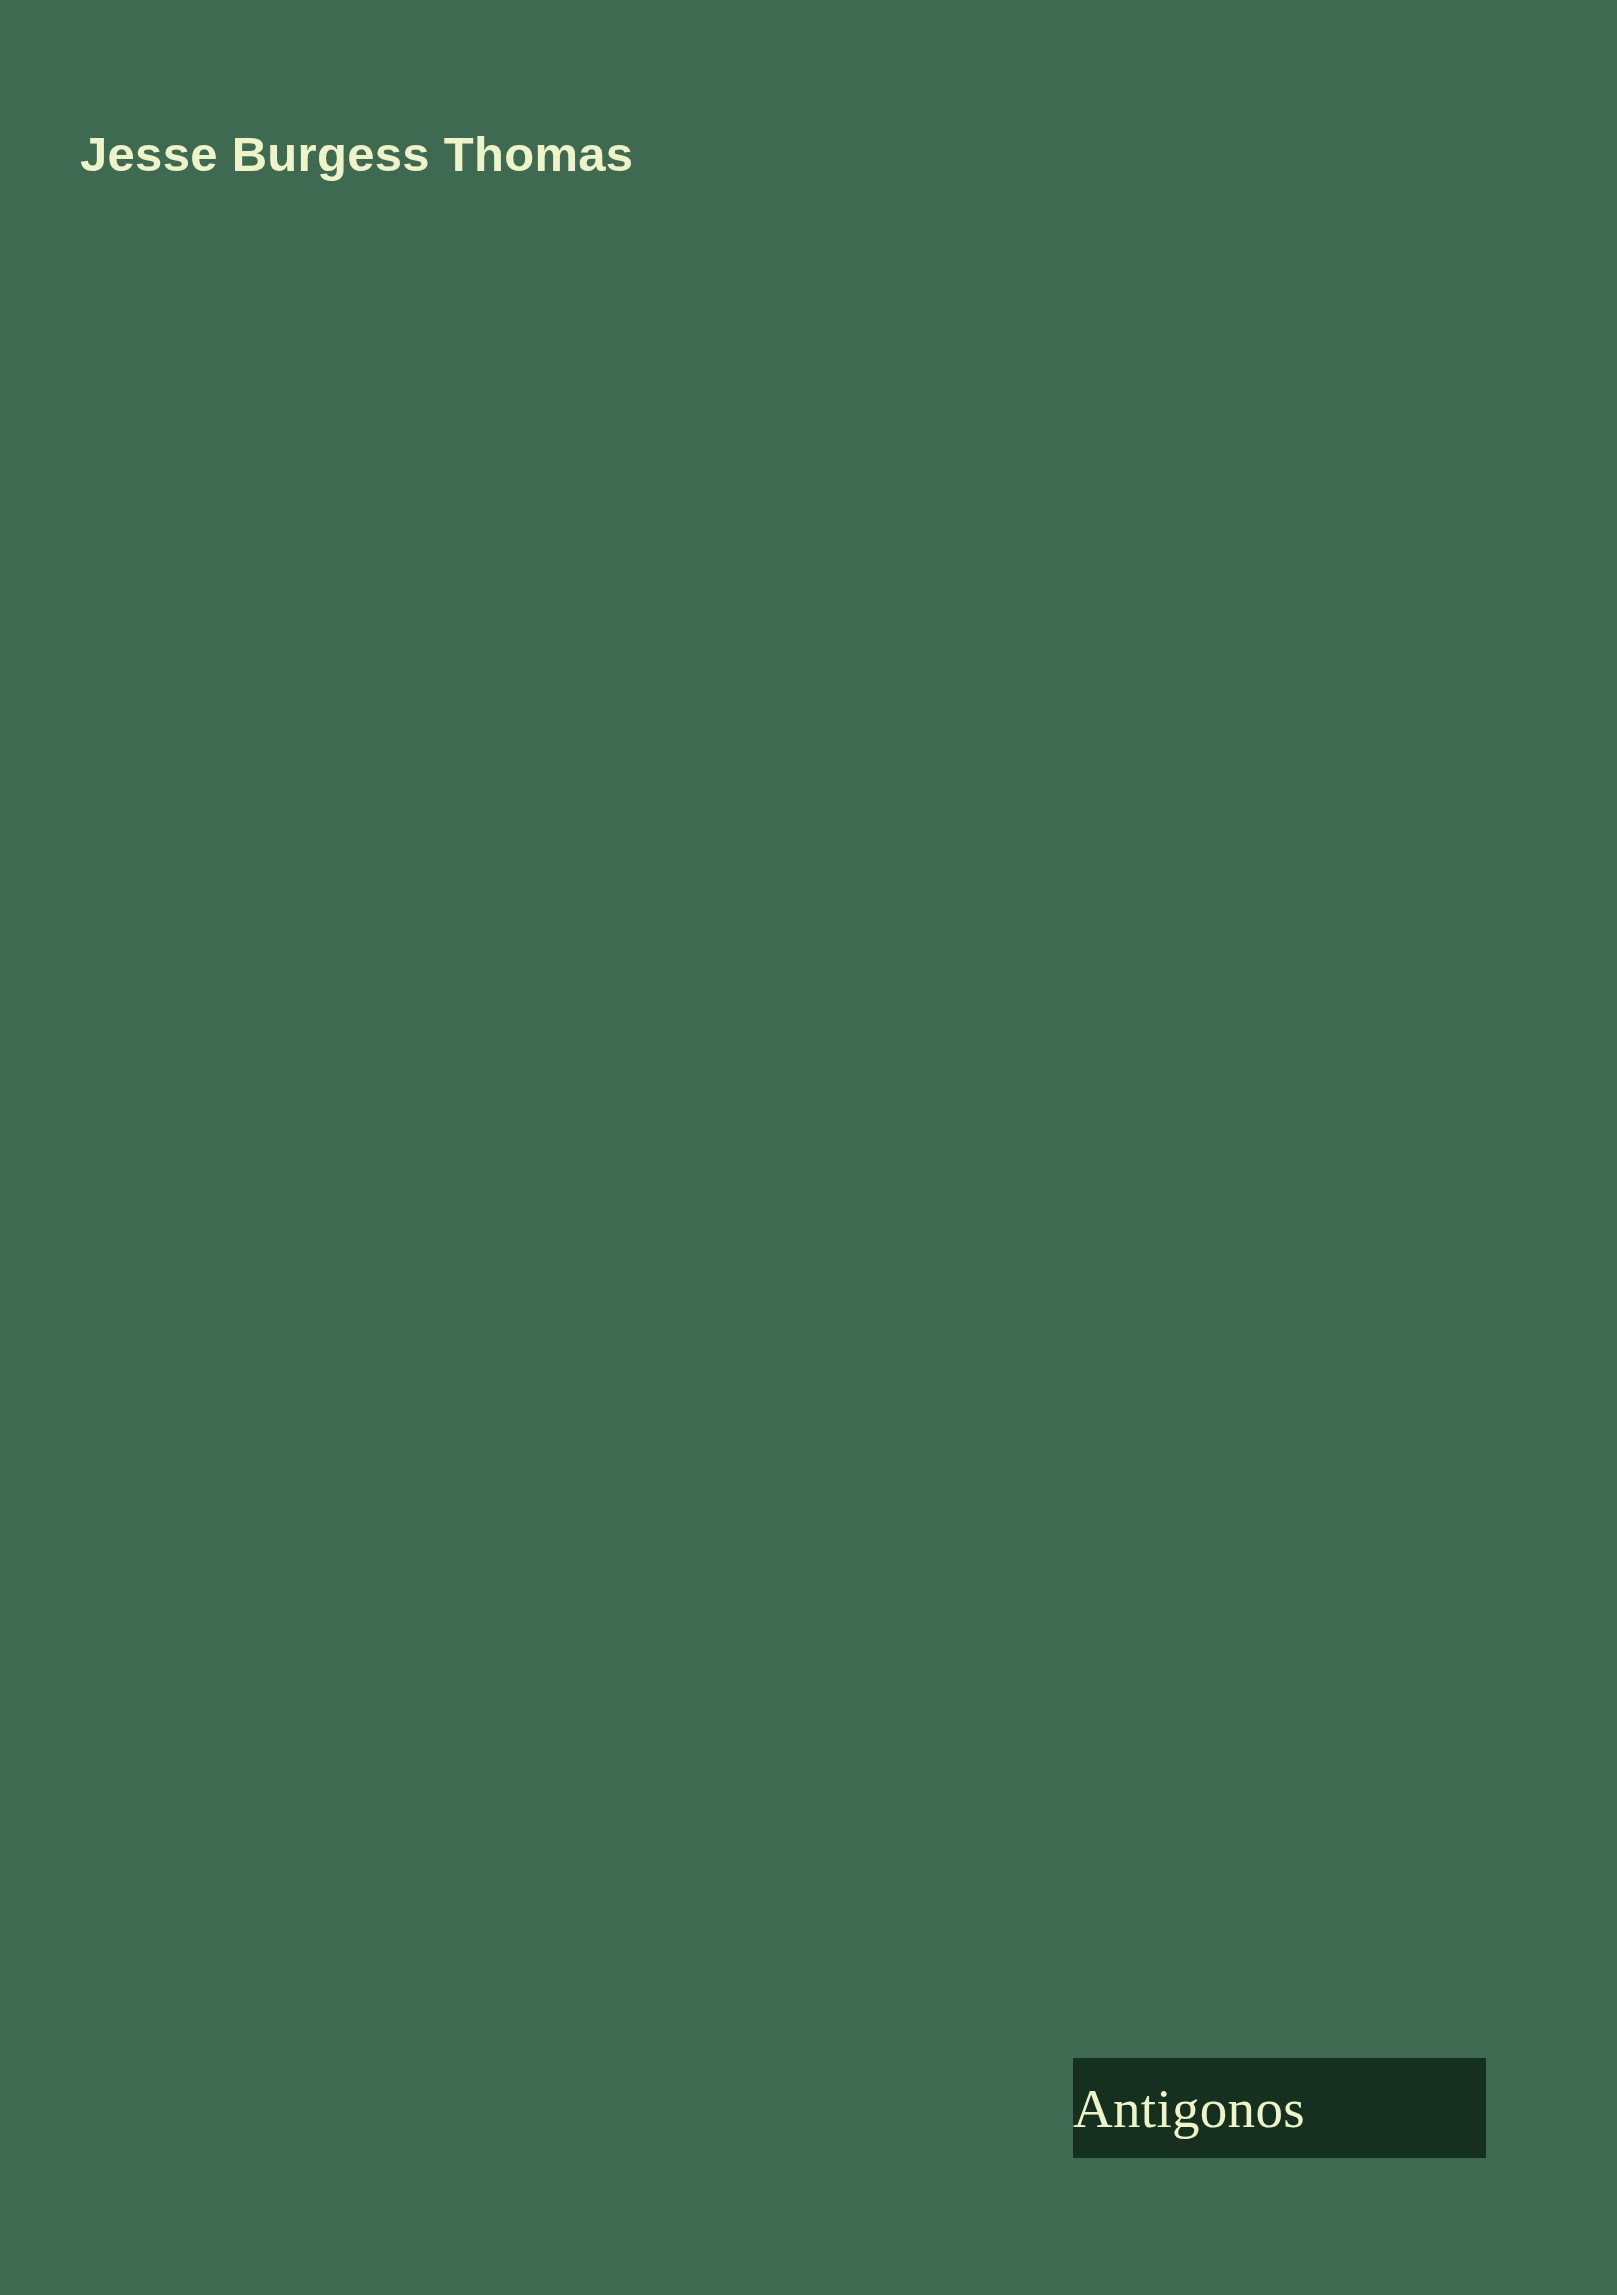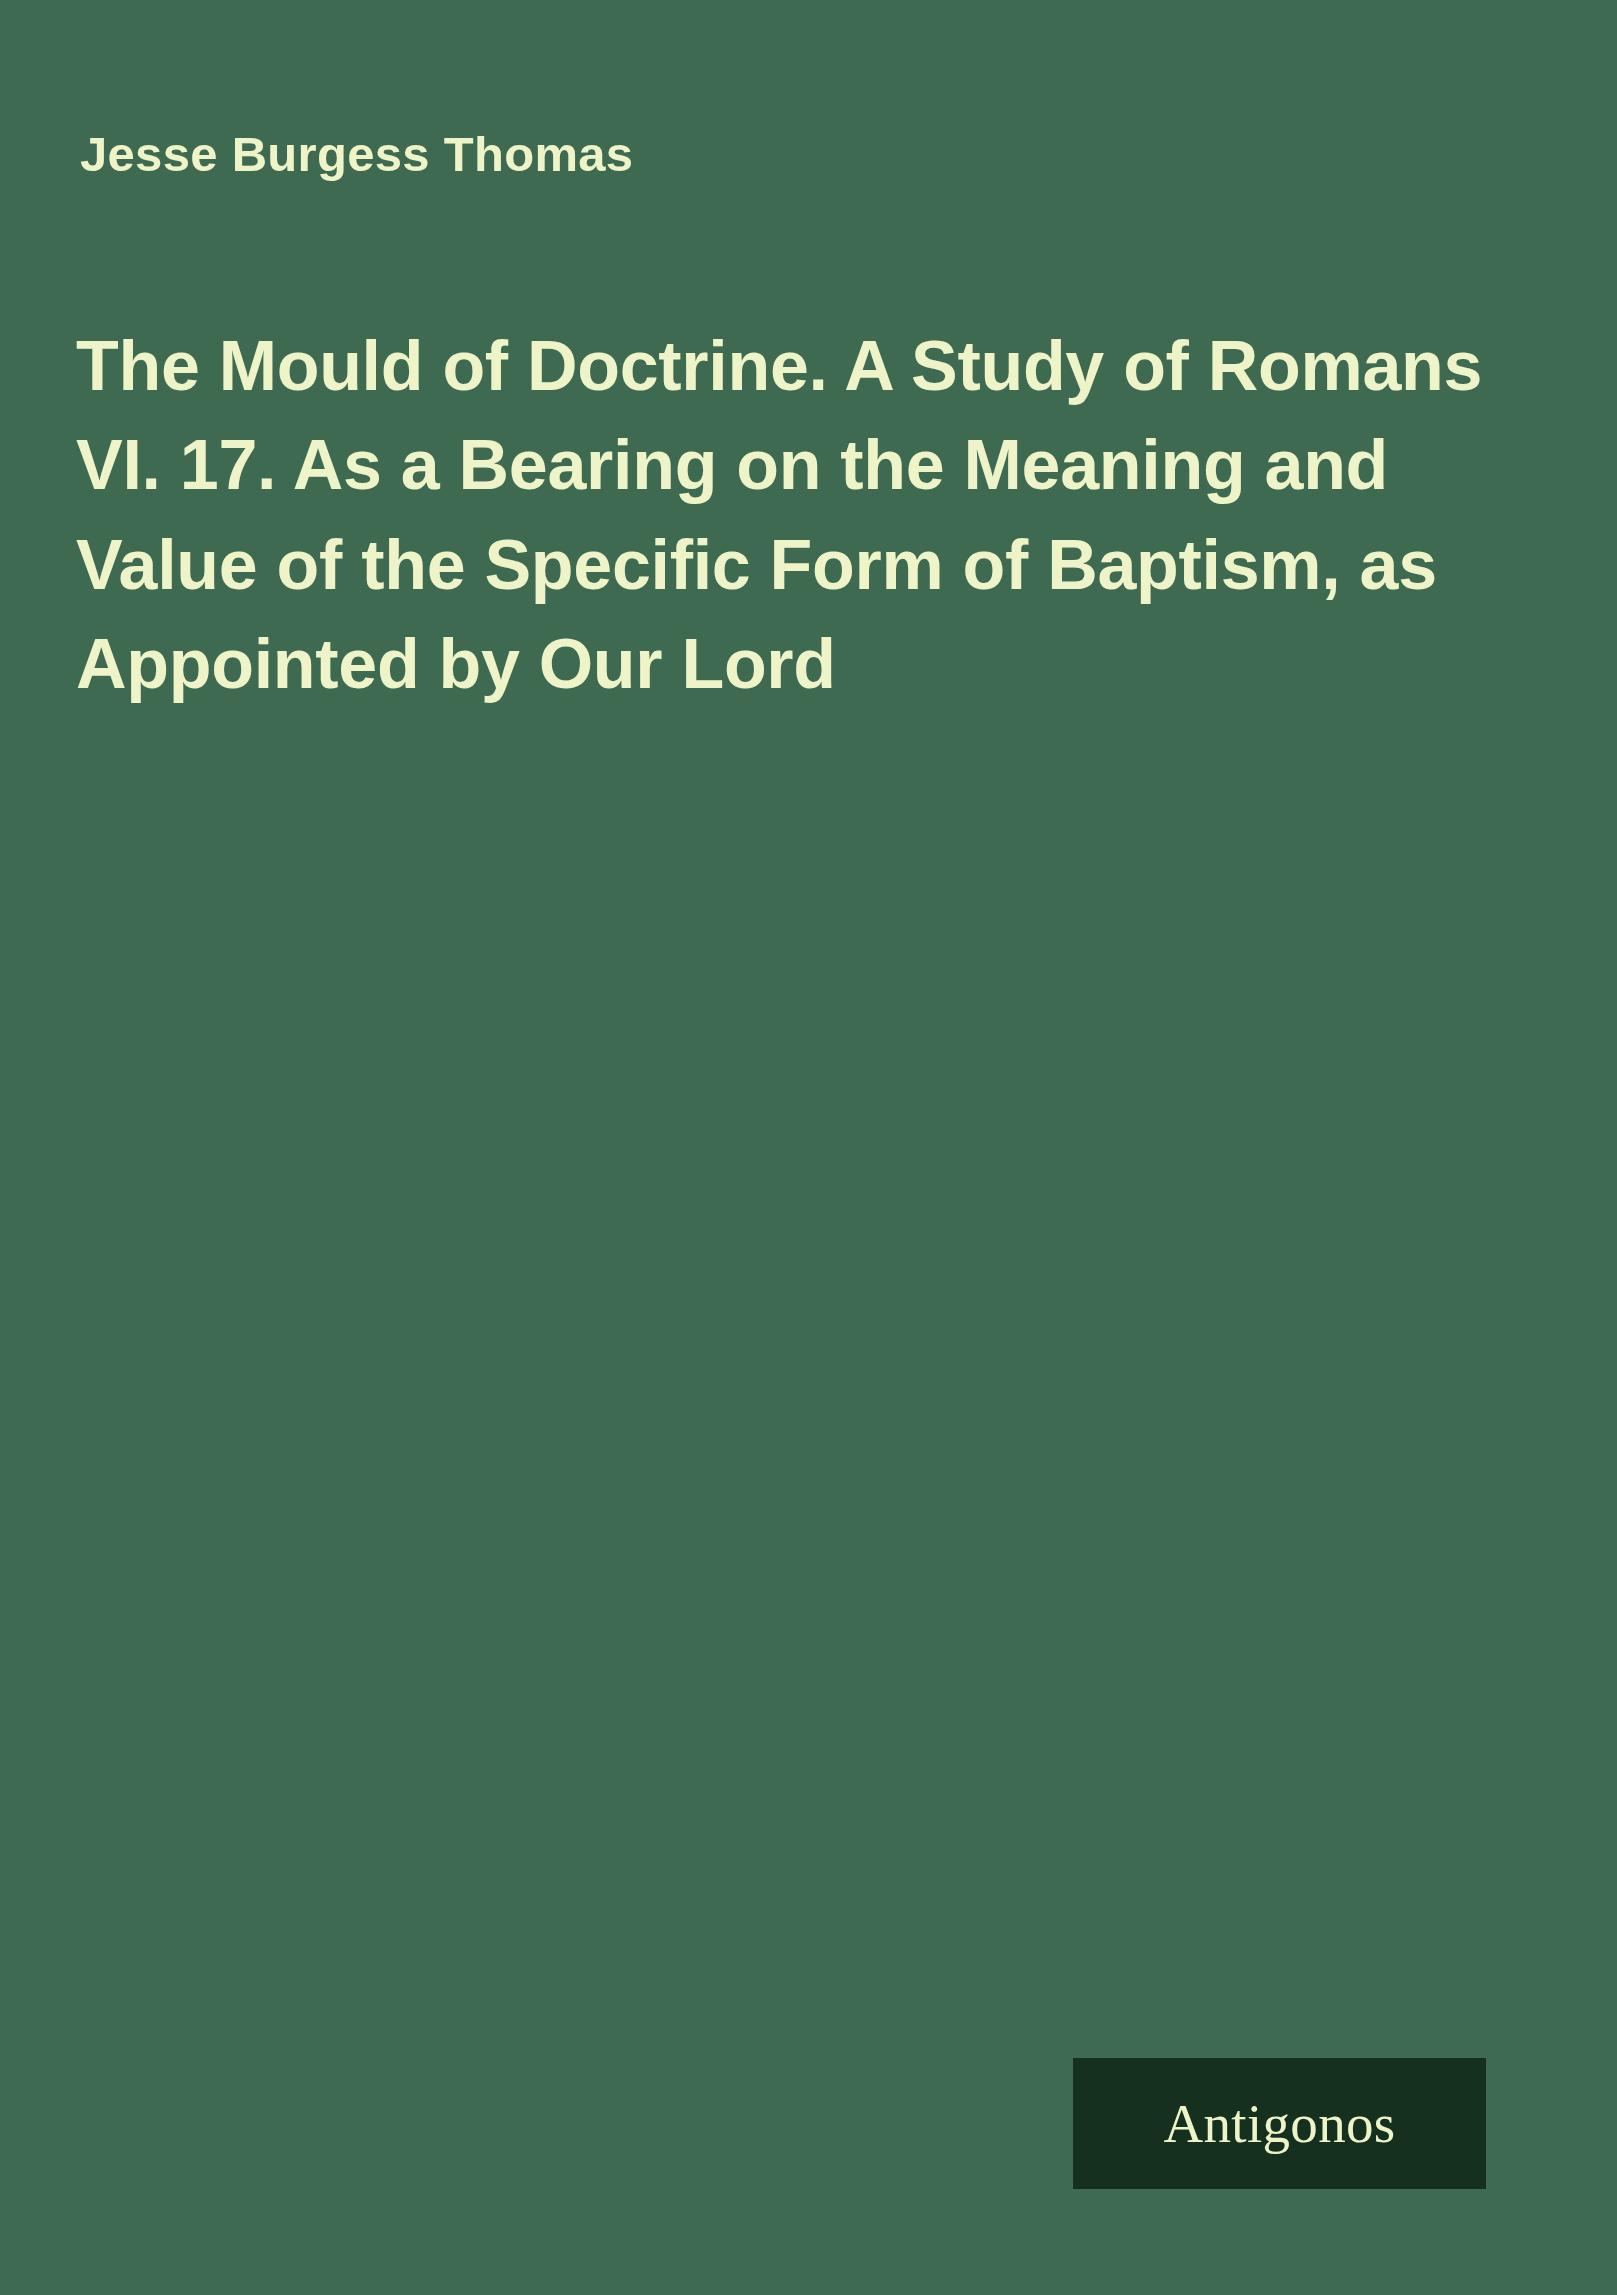--- a/index.html
+++ b/index.html
@@ -40,42 +40,40 @@
     font-size: 70px;
     font-weight: 700;
     line-height: 1.42;
     letter-spacing: -0.3px;
   }
   .publisher-box {
     position: absolute;
     left: 1073px;
     top: 2058px;
     width: 413px;
-    height: 131px;
+    height: 100px;
     background: #16301f;
     display: flex;
     align-items: center;
-    justify-content: center;
   }
   .publisher-name {
     color: #eef3c8;
     font-family: "Liberation Serif", serif;
     font-size: 55px;
     font-weight: 400;
     letter-spacing: 0.3px;
     line-height: 1;
   }
 </style>
 </head>
 <body>
 
 <div class="cover">
 
   <div class="author">Jesse Burgess Thomas</div>
 
-  <div class="title">The Mould of Doctrine. A Study of Romans VI. 17. As a Bearing on the Meaning and Value of the Specific Form of Baptism, as Appointed by Our Lord</div>
 
   <div class="publisher-box">
     <span class="publisher-name">Antigonos</span>
   </div>
 
 </div>
 
 
 </body></html>

